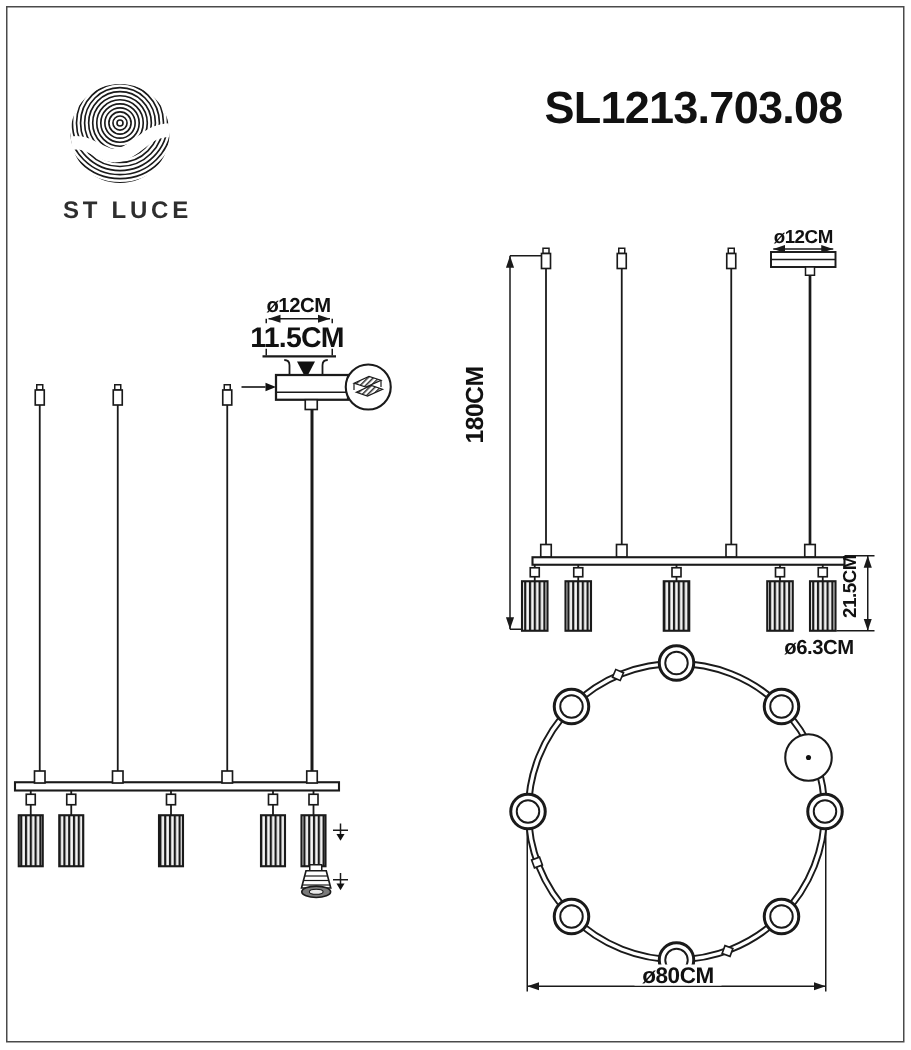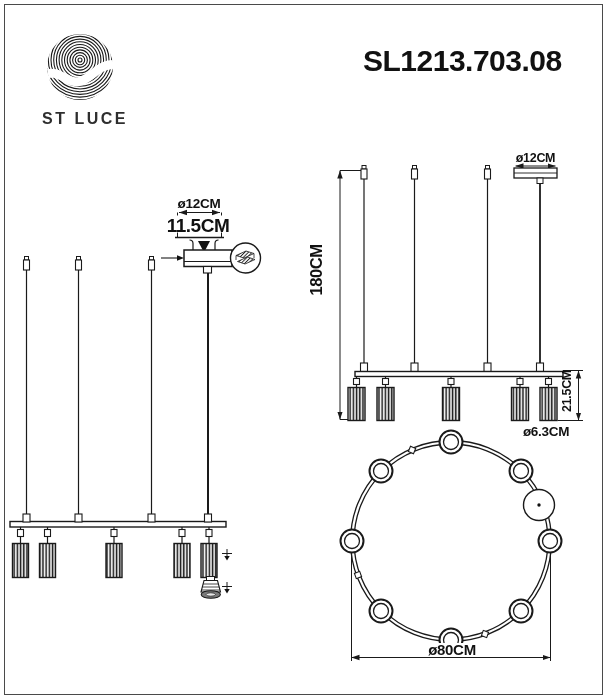--- a/index.html
+++ b/index.html
@@ -1,22 +1,22 @@
 <!DOCTYPE html>
 <html><head>
 <meta charset="utf-8">
 <style>
   html,body{margin:0;padding:0;background:#fff;}
   .page{position:relative;width:607px;height:700px;background:#fff;overflow:hidden;
         font-family:"Liberation Sans",sans-serif;}
   .frame{position:absolute;left:4px;top:4px;right:4px;bottom:5px;border:1.5px solid #4a4a4a;}
-  .logo-wrap{position:absolute;left:45px;top:34px;width:90px;}
+  .logo-wrap{position:absolute;left:45px;top:56px;width:90px;}
   .brand{position:absolute;left:-3px;top:76px;font-size:16px;font-weight:700;
          letter-spacing:2.5px;color:#2e2e2e;white-space:nowrap;}
-  .model{position:absolute;left:363px;top:44px;width:200px;font-size:30px;font-weight:700;
+  .model{position:absolute;left:363px;top:56px;width:200px;font-size:30px;font-weight:700;
          letter-spacing:-0.5px;color:#111;white-space:nowrap;}
   svg.drawing{position:absolute;left:0;top:0;}
   svg text{font-family:"Liberation Sans",sans-serif;font-weight:700;fill:#111;}
 </style>
 </head>
 <body>
 
 <div class="page">
   <div class="frame"></div>
 

